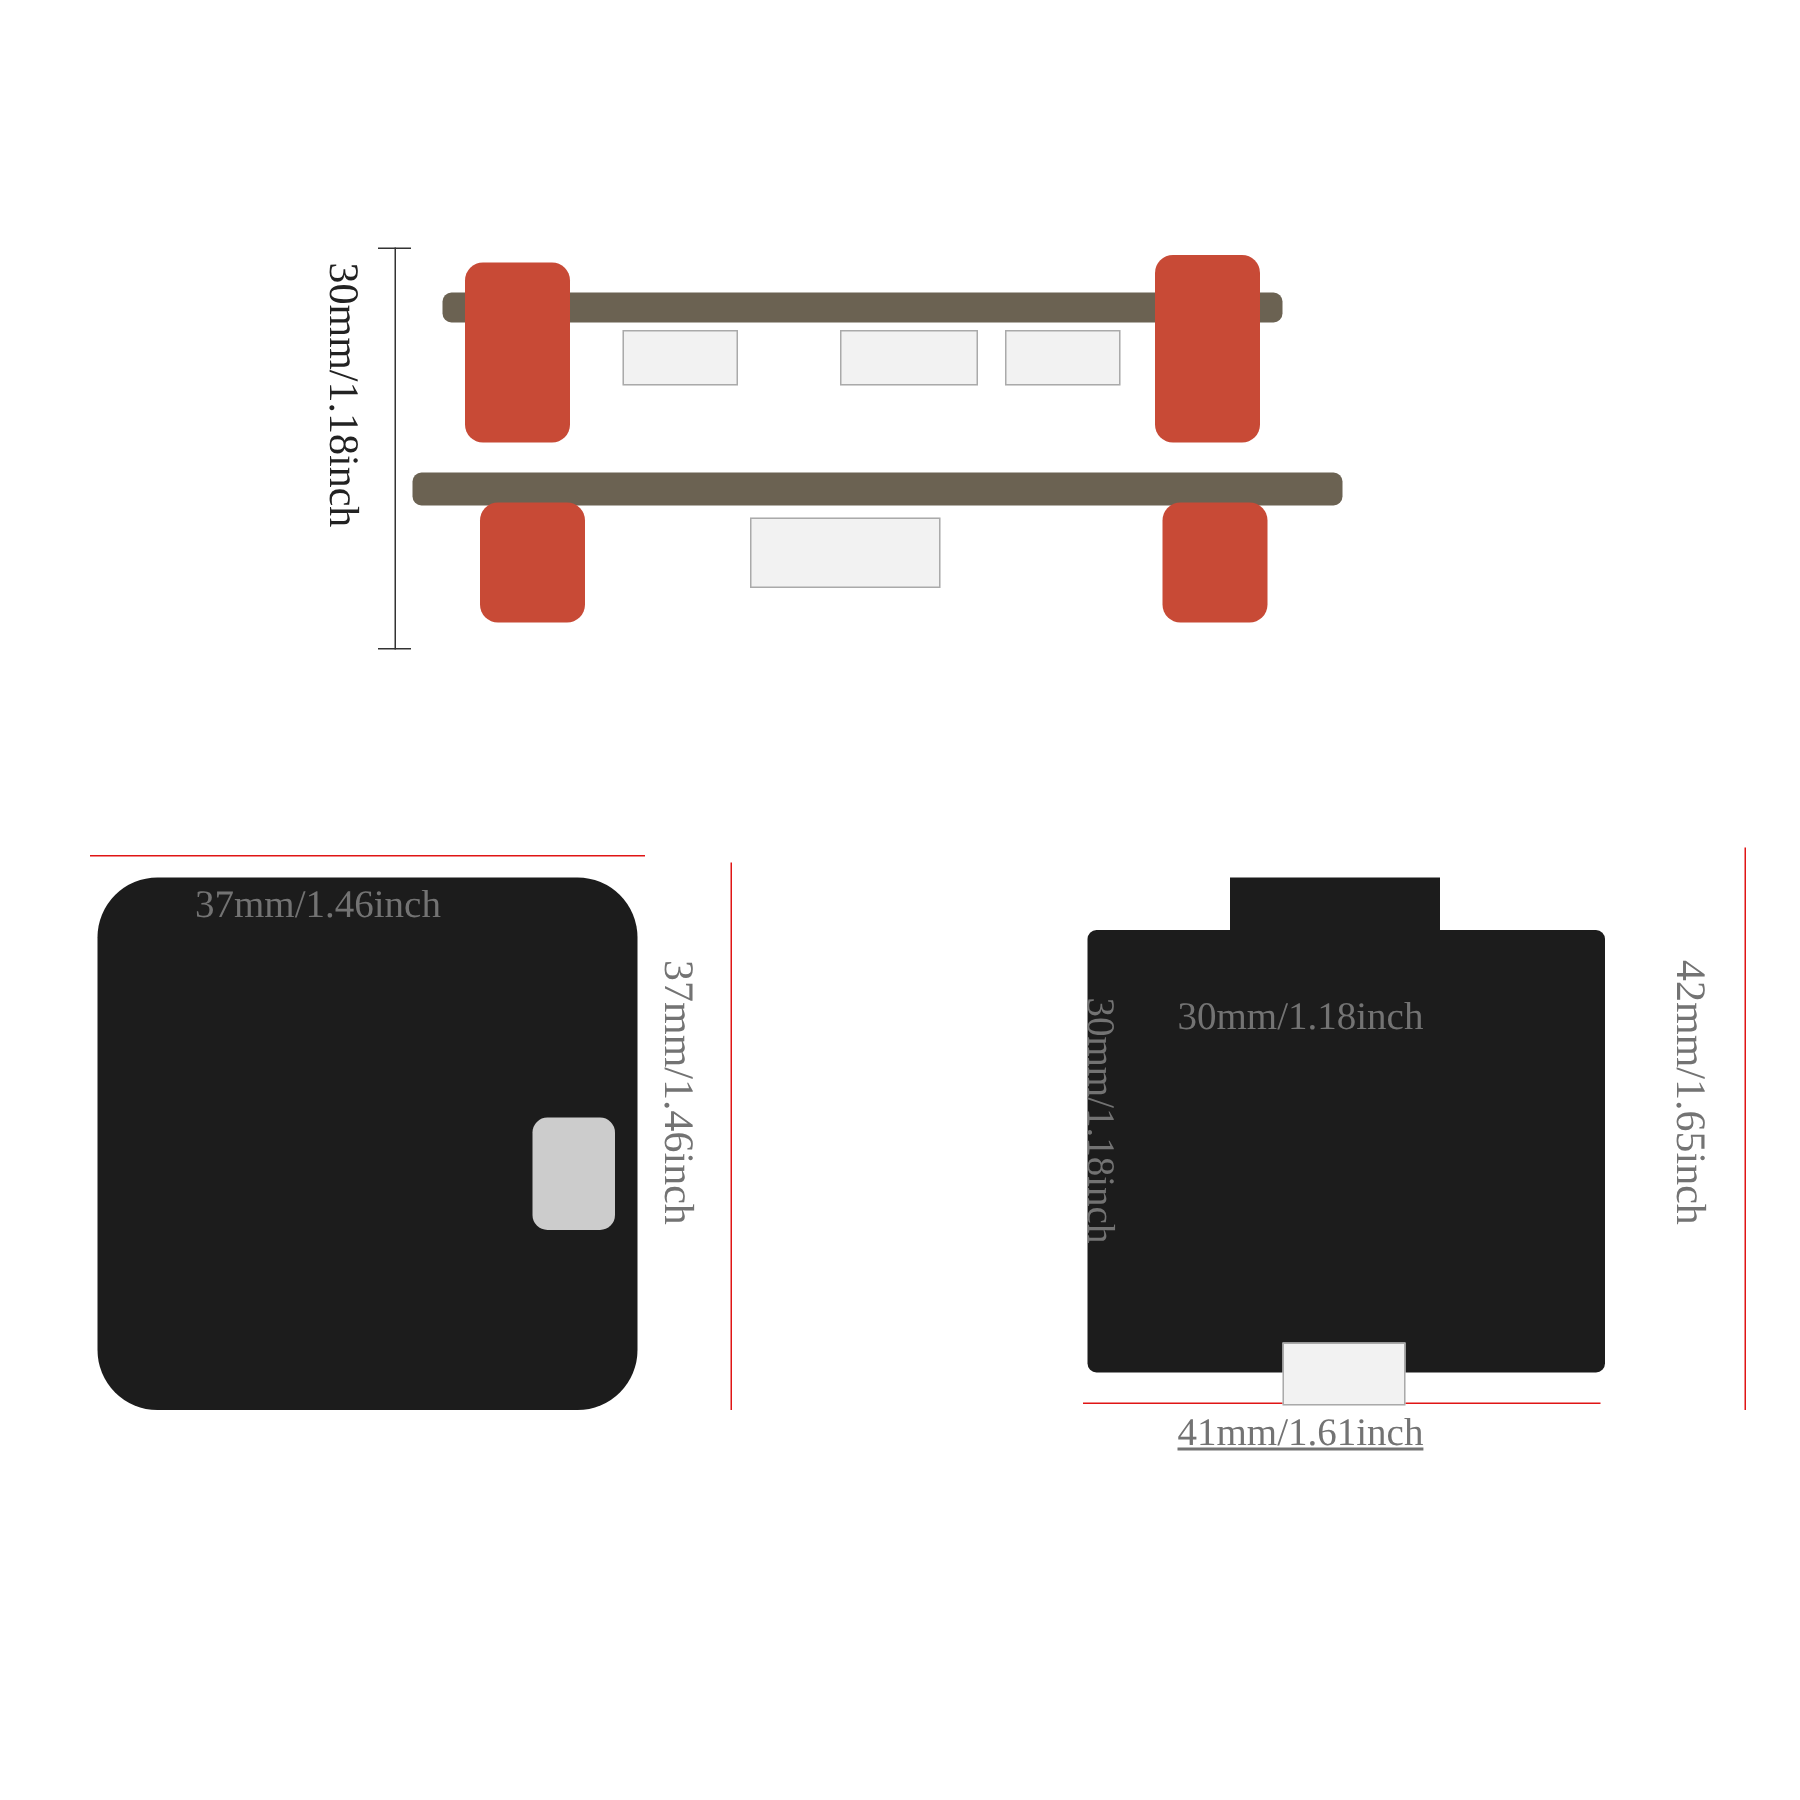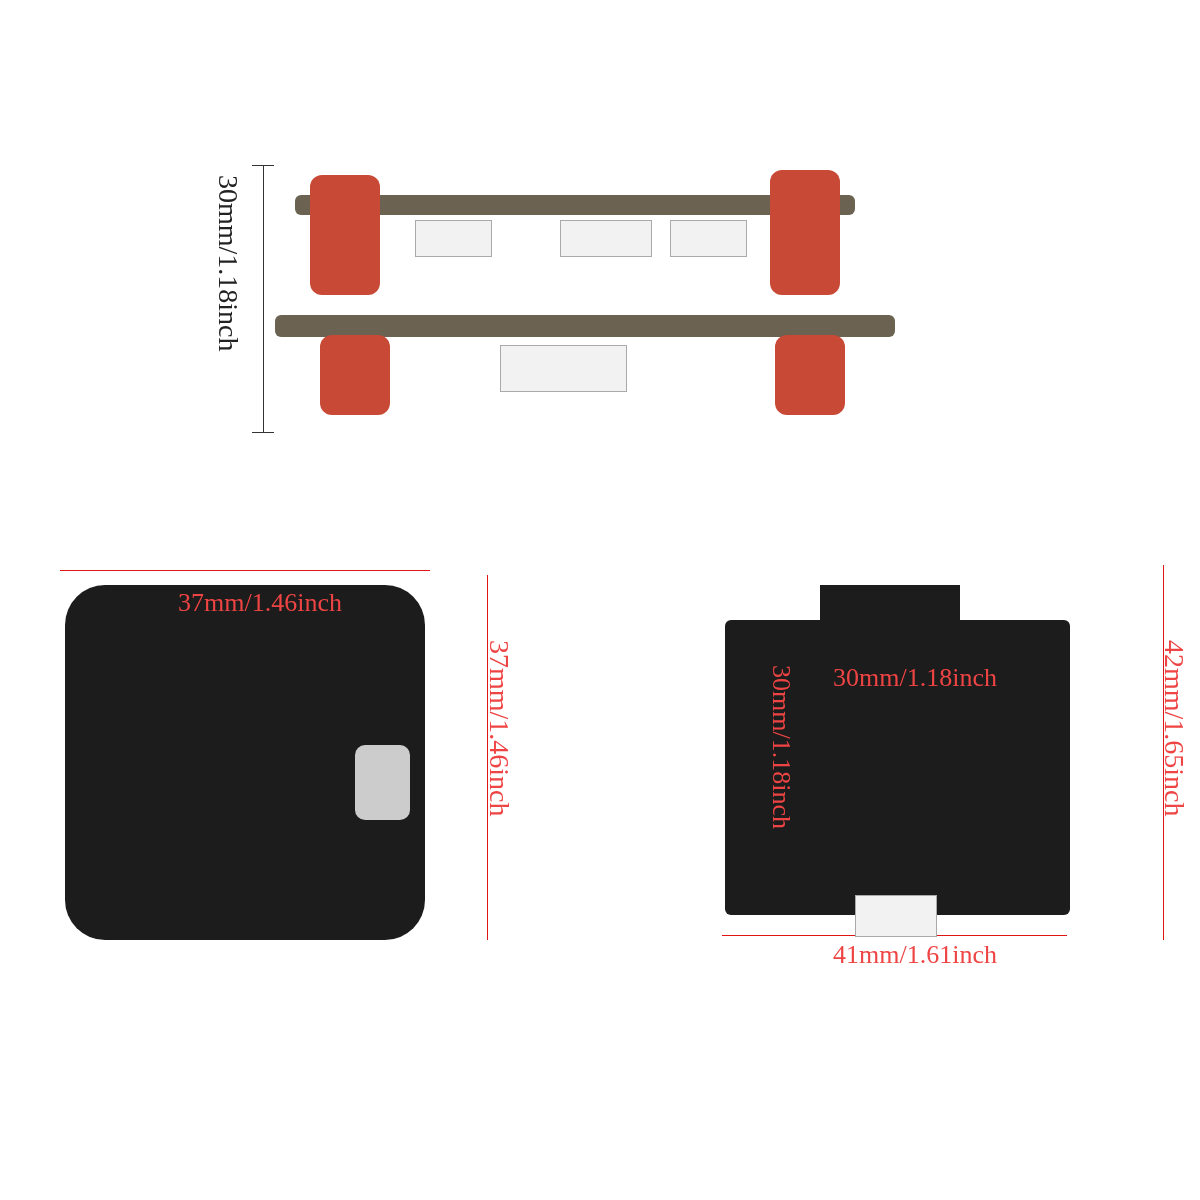--- a/index.html
+++ b/index.html
@@ -1,18 +1,18 @@
 <!DOCTYPE html>
 <html><head>
 <meta charset="utf-8">
 <style>
 body{margin:0;width:1200px;height:1200px;background:#fff;position:relative;overflow:hidden;font-family:"Liberation Serif",serif;}
 .abs{position:absolute;}
 .board{background:#1c1c1c;border-radius:6px;}
-.red{color:#ef4444;font-size:26px;margin-left:48px;}
+.red{color:#737373;font-size:26px;}
 .black{color:#222;font-size:26px;}
 .line{background:#e01515;}
 .bline{background:#333;}
 .standoff{background:#c84a36;border-radius:12px;}
 .conn{background:#f2f2f2;border:1px solid #aaa;}
 .vtext{writing-mode:vertical-rl;}
 </style>
 </head>
 <body>
 
@@ -38,16 +38,16 @@
 <div class="abs red" style="left:130px;top:588px;">37mm/1.46inch</div>
 <div class="abs line" style="left:487px;top:575px;width:1px;height:365px;"></div>
 <div class="abs red vtext" style="left:435px;top:640px;font-size:28px;">37mm/1.46inch</div>
 <div class="abs" style="left:355px;top:745px;width:55px;height:75px;background:#ccc;border-radius:10px;"></div>
 
 <div class="abs board" style="left:725px;top:620px;width:345px;height:295px;"></div>
 <div class="abs" style="left:820px;top:585px;width:140px;height:45px;background:#1c1c1c;"></div>
 <div class="abs red" style="left:785px;top:663px;">30mm/1.18inch</div>
 <div class="abs red vtext" style="left:718px;top:665px;">30mm/1.18inch</div>
 <div class="abs line" style="left:722px;top:935px;width:345px;height:1px;"></div>
-<div class="abs red" style="left:785px;top:940px;">41mm/1.61inch</div>
+<div class="abs red" style="left:785px;top:940px;text-decoration:underline;">41mm/1.61inch</div>
 <div class="abs line" style="left:1163px;top:565px;width:1px;height:375px;"></div>
 <div class="abs red vtext" style="left:1110px;top:640px;font-size:28px;">42mm/1.65inch</div>
 <div class="abs conn" style="left:855px;top:895px;width:80px;height:40px;"></div>
 
 </body></html>

